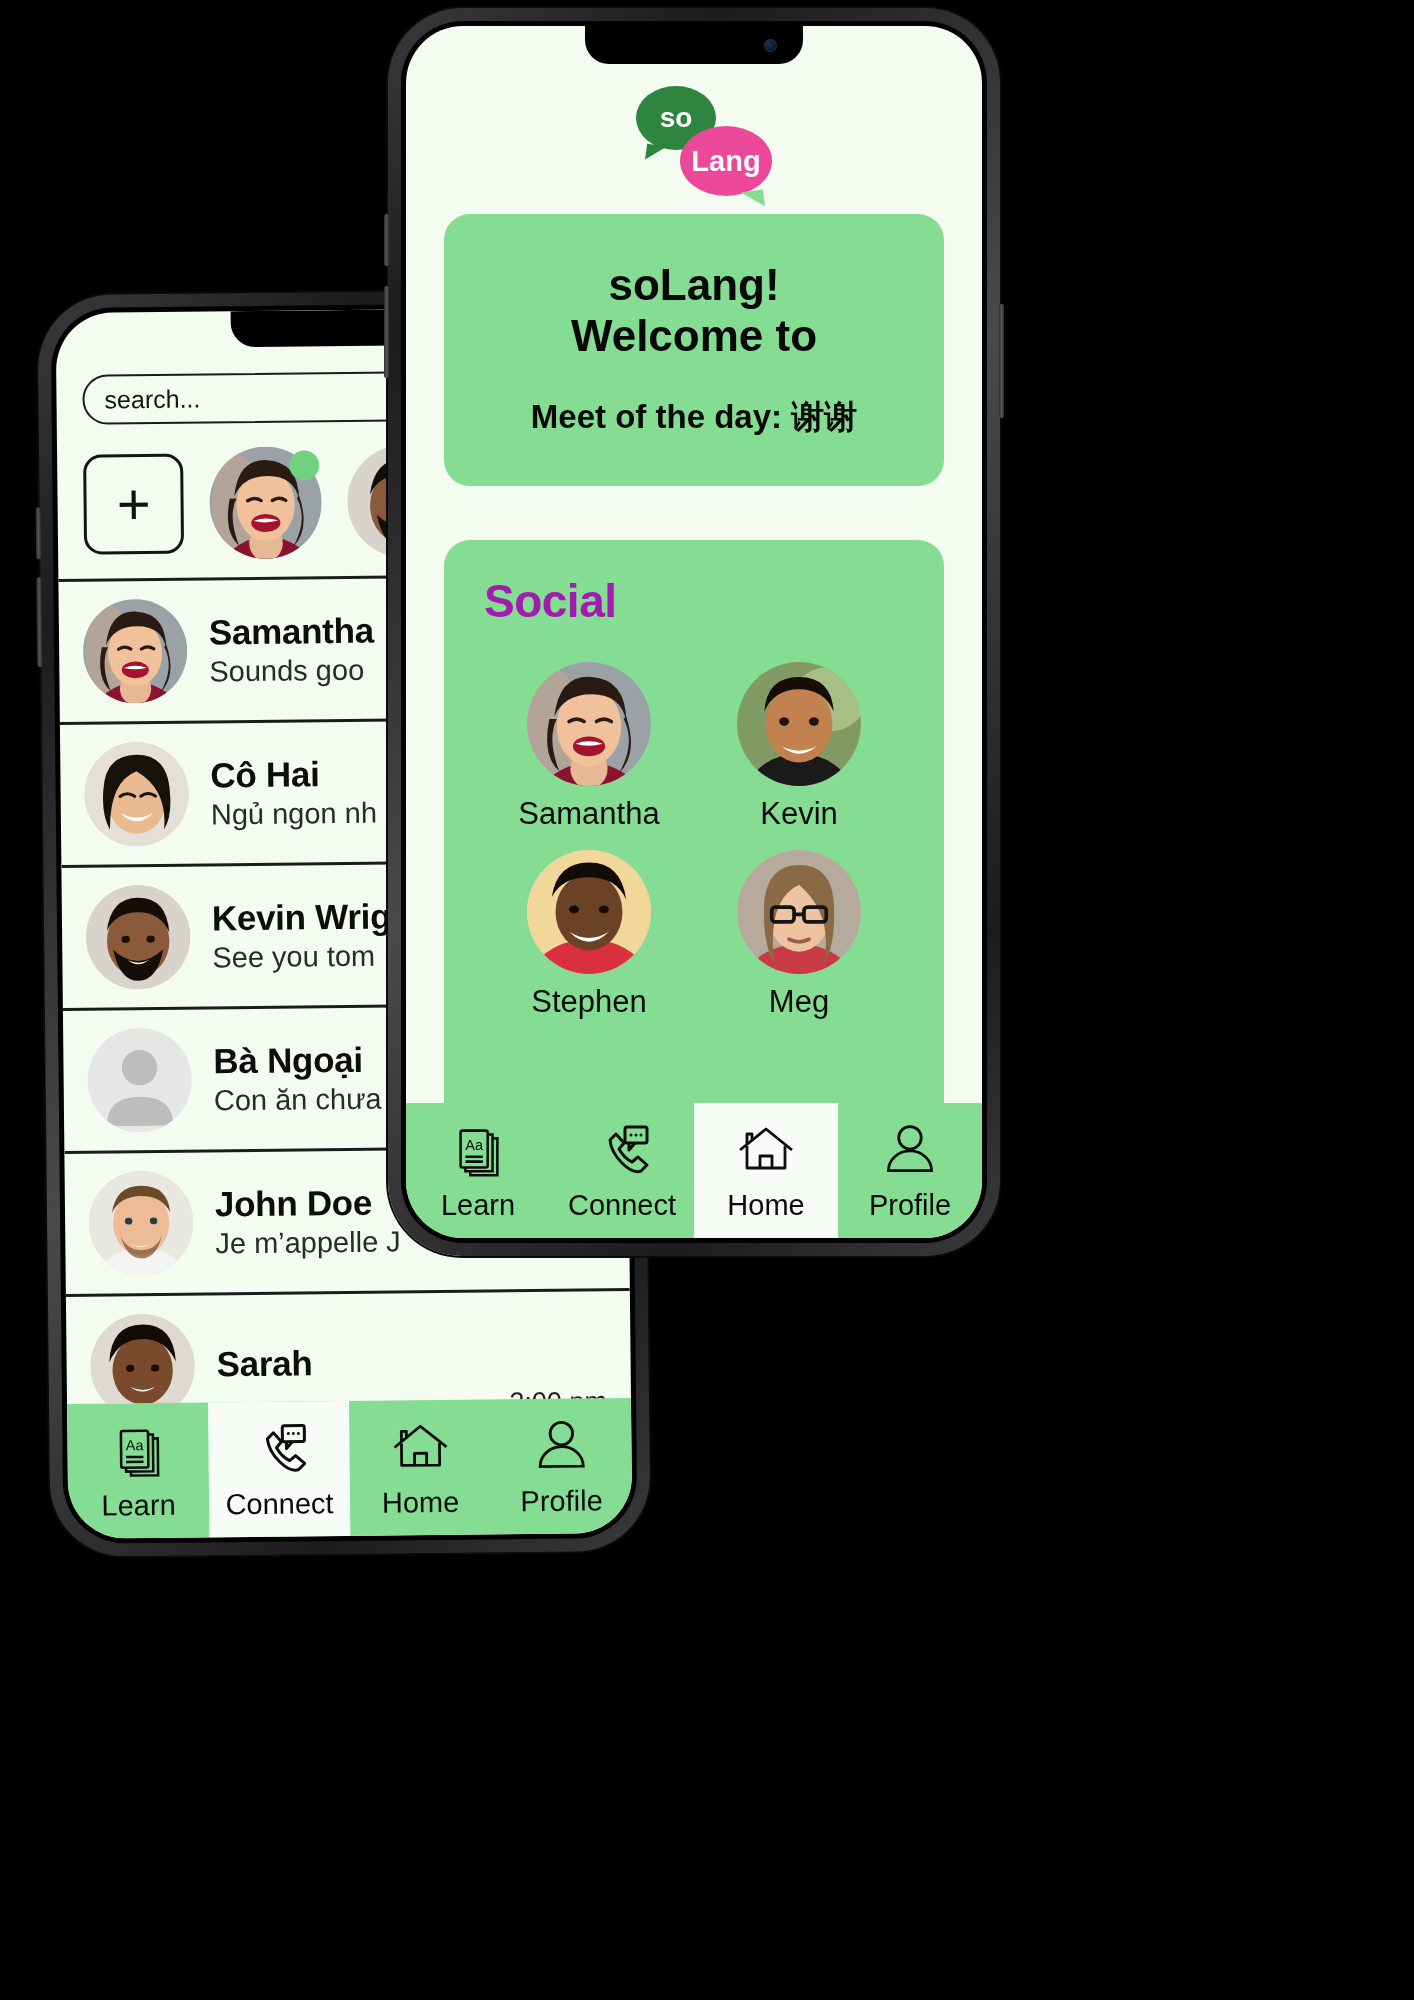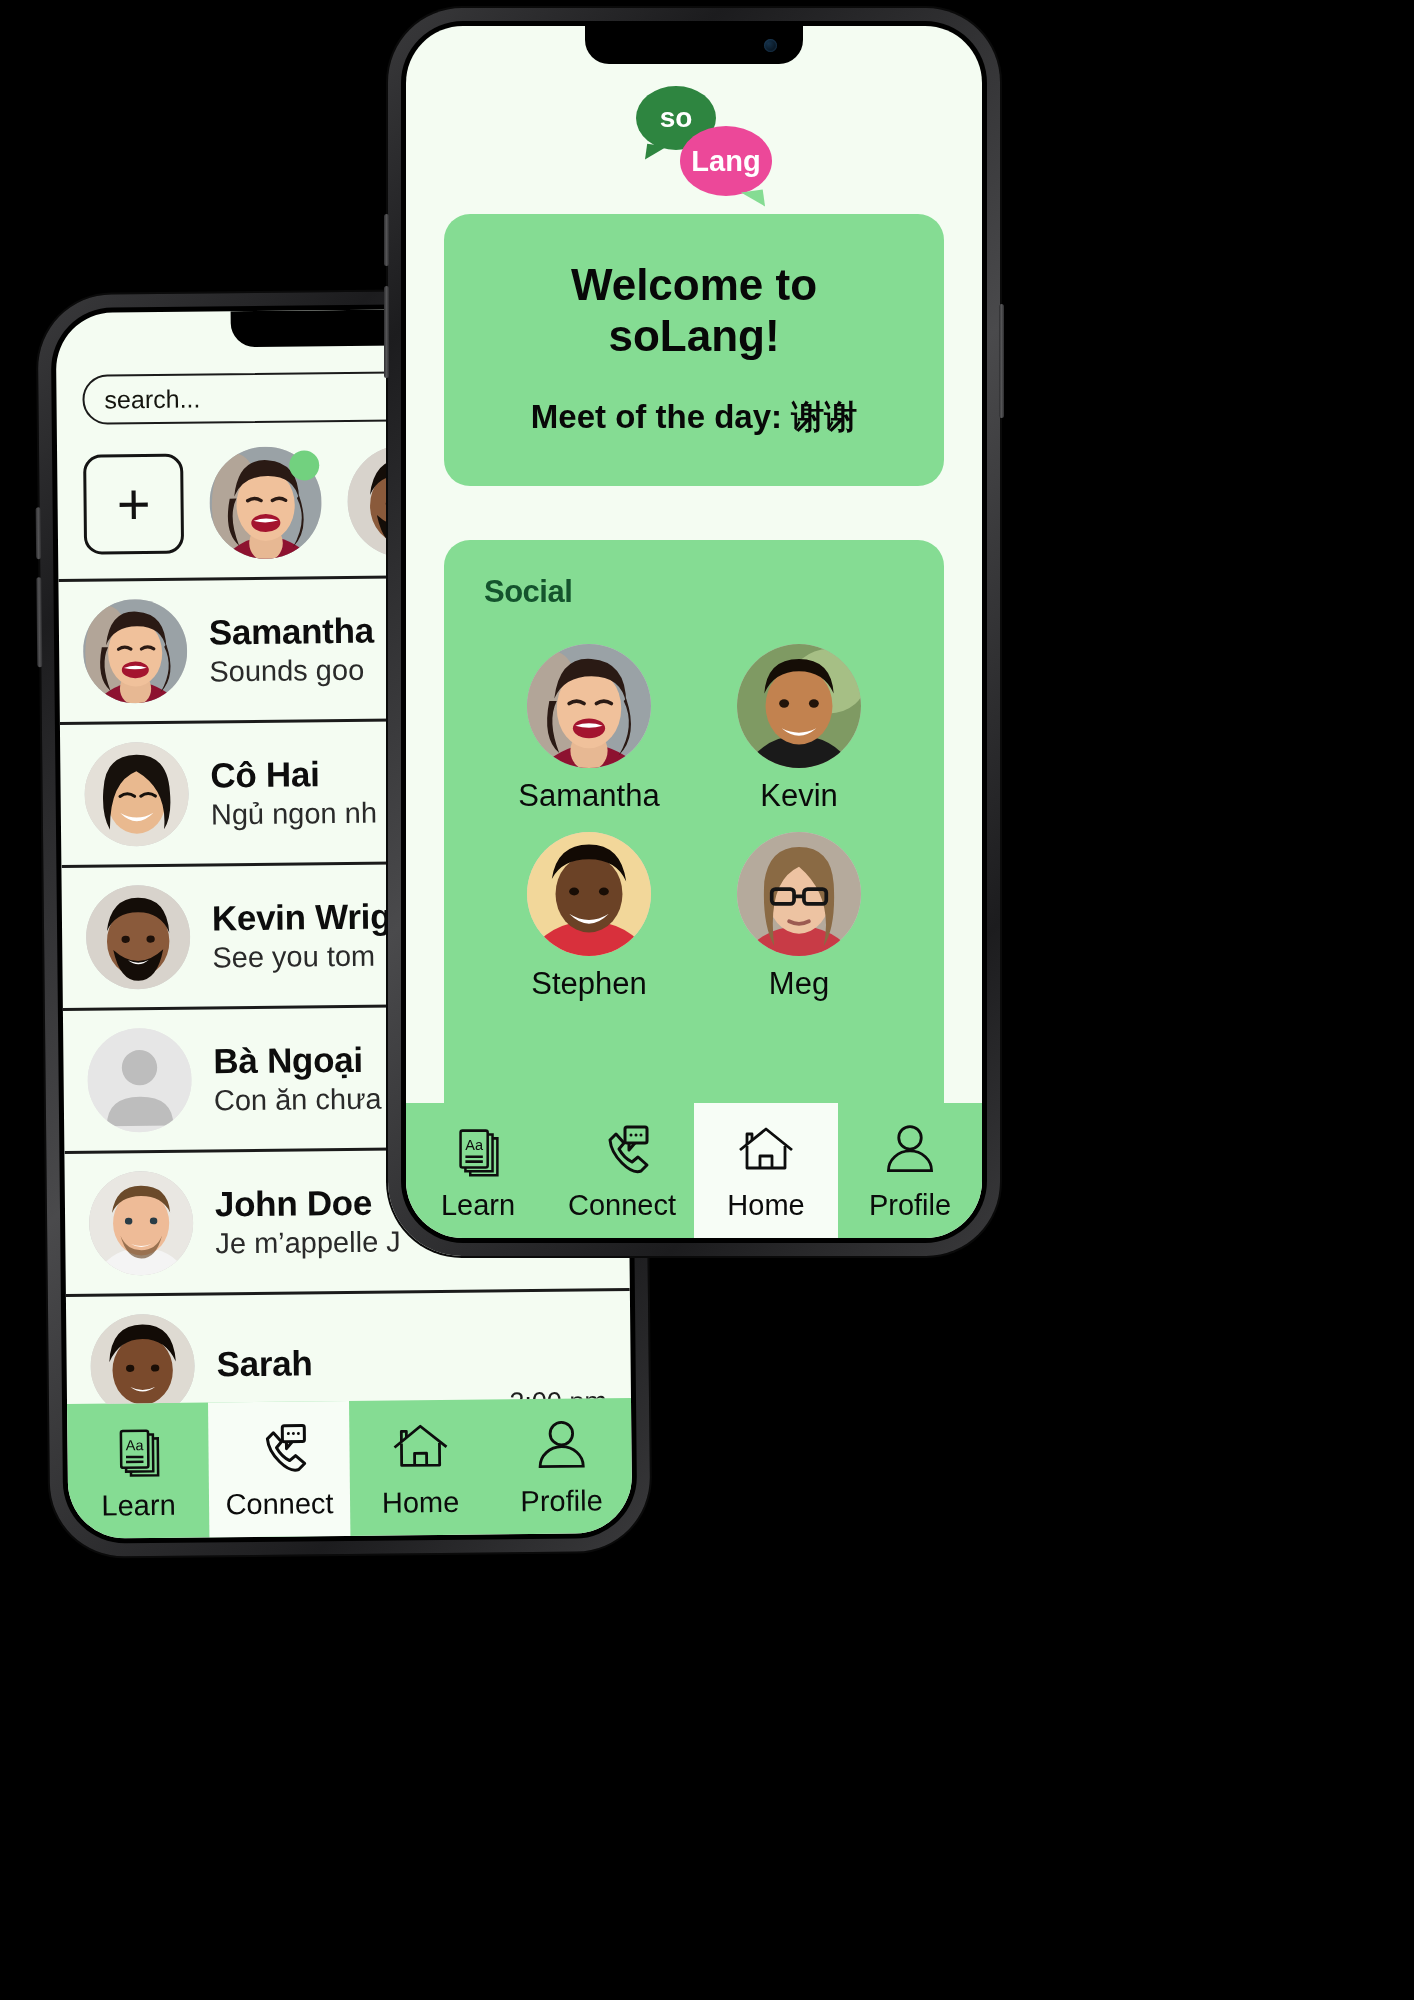--- a/index.html
+++ b/index.html
@@ -204,21 +204,21 @@
     font-size: 33px; font-weight: 700; color: #080808; text-align: center;
   }
 
   .card-social {
     margin-top: 54px;
     flex: 1 1 auto;
     padding: 34px 40px 0 40px;
     border-bottom-left-radius: 0;
     border-bottom-right-radius: 0;
   }
-  .social-title { font-size: 31px; font-weight: 700; color: #14532d; letter-spacing: -0.5px; }
+  .social-title { font-size: 46px; font-weight: 700; color: #a21caf; letter-spacing: -0.5px; }
   .social-sub { font-size: 31px; color: #111; margin-top: 4px; }
 
   .friend-grid {
     margin-top: 34px;
     display: grid;
     grid-template-columns: 1fr 1fr;
     row-gap: 18px;
     justify-items: center;
   }
   .friend { display: flex; flex-direction: column; align-items: center; gap: 10px; }
@@ -492,22 +492,22 @@
           <div class="bubble bubble-so">
             <span>so</span>
           </div>
           <div class="bubble bubble-lang">
             <span>Lang</span>
           </div>
         </div>
 
         <div class="card card-welcome">
           <div class="welcome-title">
+            <div>soLang!</div>
             <div>Welcome to</div>
-            <div>soLang!</div>
           </div>
           <div class="welcome-vocab">Meet of the day: 谢谢</div>
         </div>
 
         <div class="card card-social">
           <div class="social-title">Social</div>
 
           <div class="friend-grid">
 
             <div class="friend">

